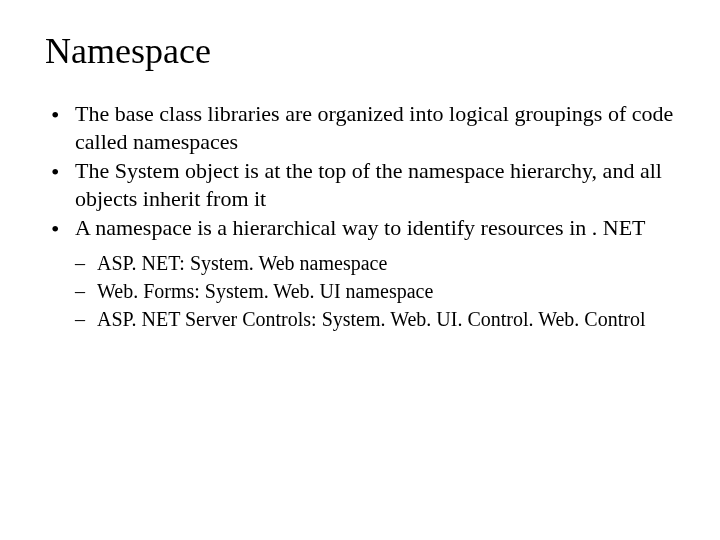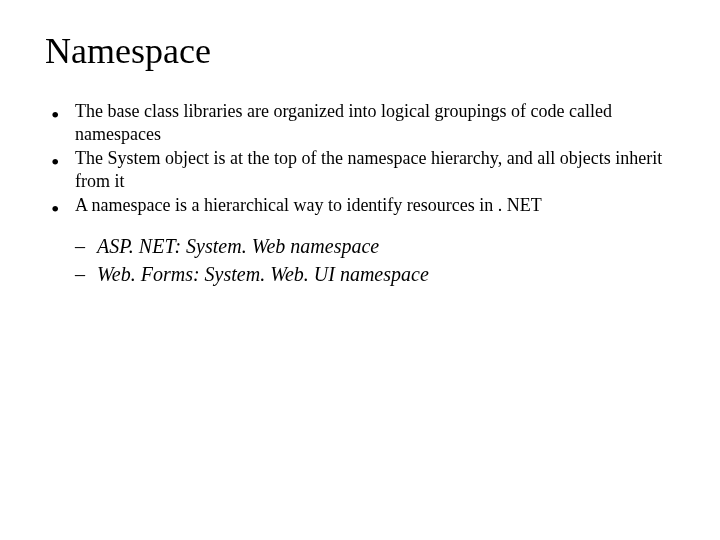--- a/index.html
+++ b/index.html
@@ -16,41 +16,40 @@
       padding: 30px 45px;
     }
     .title {
       font-size: 36px;
       text-align: left;
       margin-bottom: 28px;
       font-weight: normal;
     }
     .bullet-list {
       list-style: none;
-      font-size: 18px;
+      font-size: 22px;
       line-height: 1.25;
     }
     .bullet-list > li {
       position: relative;
       padding-left: 30px;
       margin-bottom: 2px;
     }
     .bullet-list > li::before {
       content: "•";
       position: absolute;
       left: 6px;
       font-size: 24px;
     }
     .sub-list {
       list-style: none;
       font-size: 20px;
       line-height: 1.3;
-      margin-top: 16px;
+      margin-top: 8px;
       margin-left: 30px;
-      font-style: italic;
     }
     .sub-list > li {
       position: relative;
       padding-left: 22px;
       margin-bottom: 2px;
     }
     .sub-list > li::before {
       content: "–";
       position: absolute;
       left: 0;
@@ -63,13 +62,14 @@
 
 <ul class="bullet-list">
   <li>The base class libraries are organized into logical groupings of code called namespaces</li>
   <li>The System object is at the top of the namespace hierarchy, and all objects inherit from it</li>
   <li>A namespace is a hierarchical way to identify resources in . NET</li>
 </ul>
 
 <ul class="sub-list">
   <li>ASP. NET: System. Web namespace</li>
   <li>Web. Forms: System. Web. UI namespace</li>
+  <li>ASP. NET Server Controls: System. Web. UI. Control. Web. Control</li>
 </ul>
 
 </body></html>

